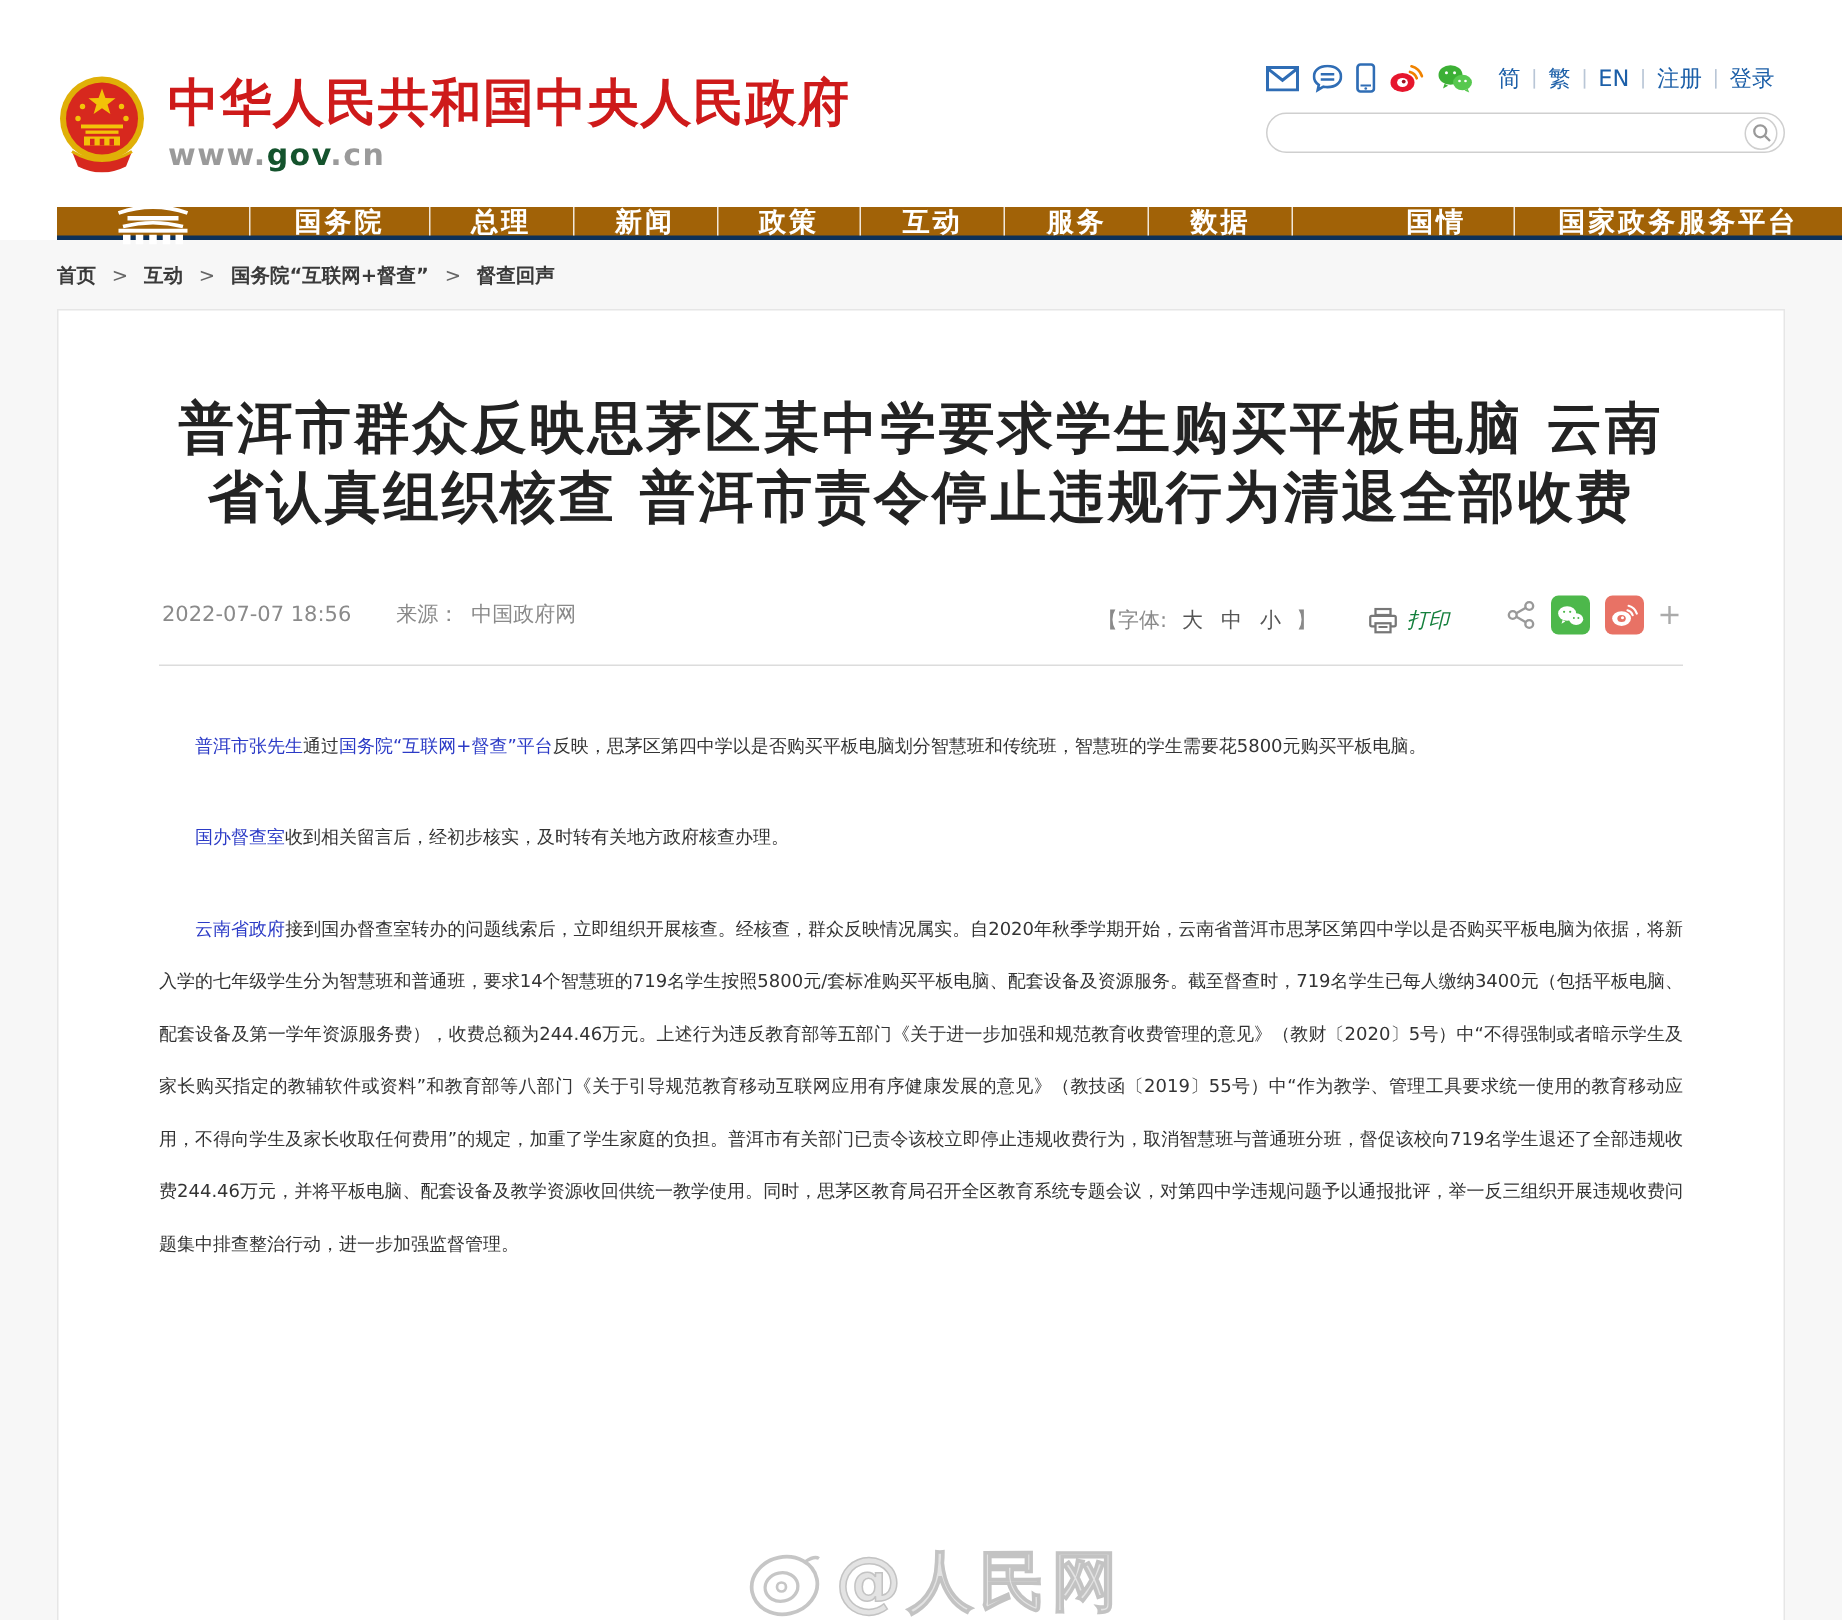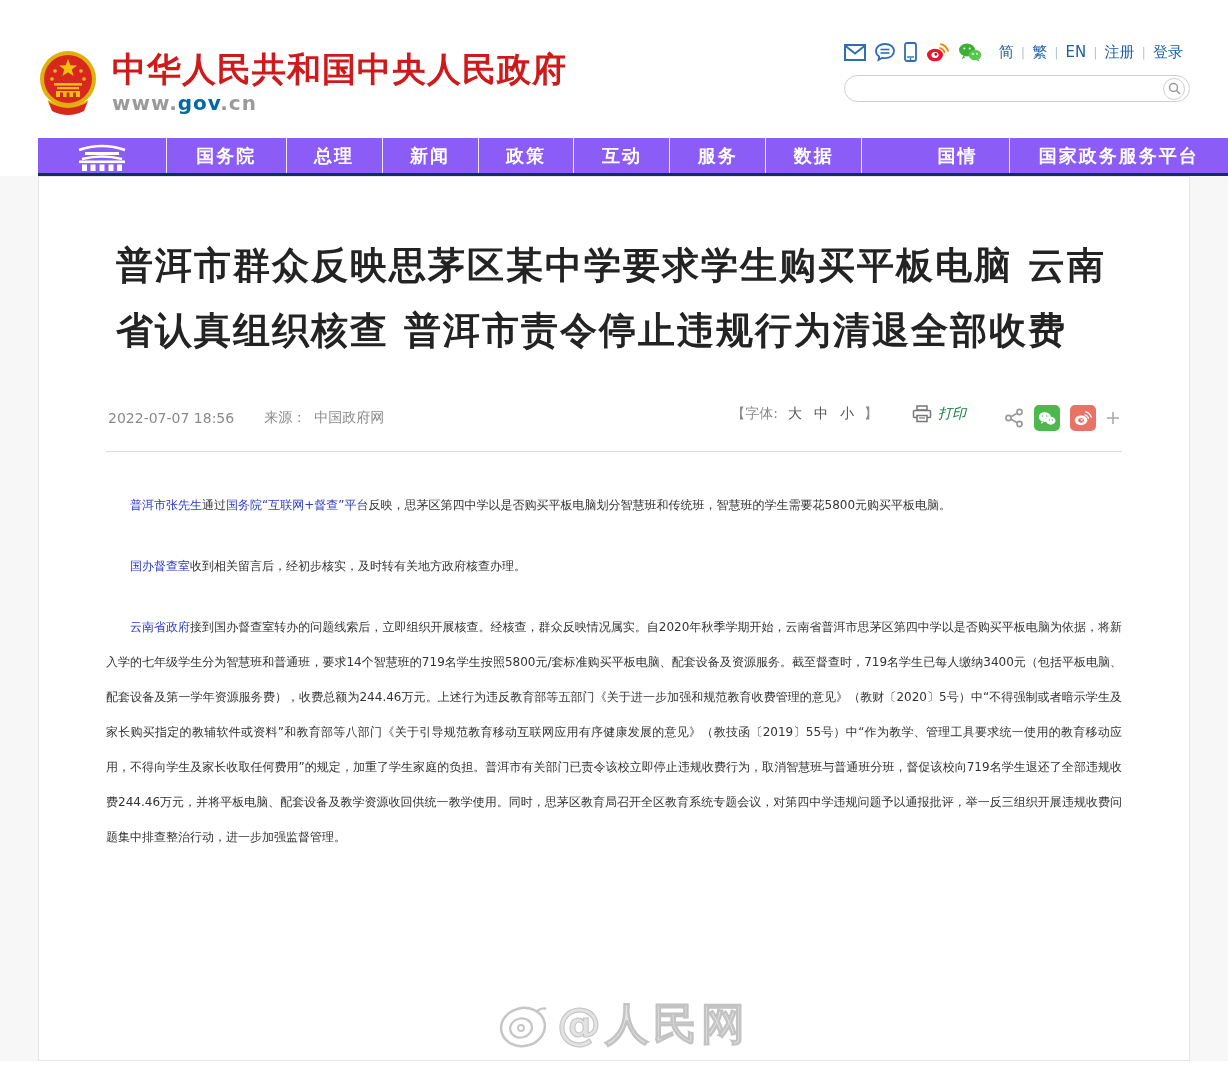--- a/index.html
+++ b/index.html
@@ -12,68 +12,68 @@
   
   .site-header{
     height:138px; background:#fff;
     display:flex; justify-content:space-between;
     padding:0 38px;
   }
   .logo-block{ display:flex; align-items:center; gap:14px; margin-top:26px; }
   .emblem{ width:60px; height:66px; flex:0 0 auto; }
   .site-title{ font-size:34px; font-weight:bold; color:#ce1a1a; letter-spacing:1px; line-height:38px; }
   .site-url{ font-size:20px; font-weight:bold; color:#9a9a9a; margin-top:3px; letter-spacing:1px; }
-  .site-url .red{ color:#0369a1; }
+  .site-url .red{ color:#14532d; }
   .header-right{ margin-top:40px; width:346px; }
   .quick-row{ display:flex; align-items:center; justify-content:space-between; height:24px; }
   .qicons{ display:flex; align-items:center; gap:9px; }
   .qicon{ display:inline-flex; cursor:pointer; }
   .lang{ display:flex; align-items:center; font-size:15px; color:#1c5fa8; white-space:nowrap; }
   .lang a{ color:#1c5fa8; text-decoration:none; cursor:pointer; padding:0 7px; }
   .lang .sep{ color:#b9c6d6; font-size:13px; }
   .search-box{
     margin-top:11px; height:27px; border:1px solid #cfcfcf; border-radius:14px;
     display:flex; align-items:center; padding:0 4px 0 12px; background:#fff;
   }
   .search-box input{ flex:1; border:none; outline:none; font-size:13px; color:#333; background:transparent; }
   .search-btn{ width:22px; height:22px; border:1px solid #cfcfcf; border-radius:50%;
     display:flex; align-items:center; justify-content:center; cursor:pointer; background:#fff; }
   
-  .main-nav{ height:38px; background:#8b5cf6; border-bottom:3px solid #0e3158; display:flex;margin-left:38px; }
+  .main-nav{ height:22px; background:#a16207; border-bottom:3px solid #0e3158; display:flex;margin-left:38px; }
   .nav-home{ flex:0 0 128px; display:flex; align-items:center; justify-content:center; cursor:pointer; }
   .nav-item{
     flex:1 1 0; display:flex; align-items:center; justify-content:center;
     color:#fff; font-size:18px; font-weight:bold; letter-spacing:2px;
     border-left:1px solid rgba(255,255,255,.85); cursor:pointer; text-decoration:none;
   }
   .nav-item.w1{ flex:1.25 1 0; }
   .nav-item.w2{ flex:1.08 1 0;padding-left:44px; }
   .nav-item.wide{ flex:2.3 1 0; }
   
   .page-bg{ background:#f7f7f7; padding-bottom:0; }
   .breadcrumb{ padding:15px 38px 13px; font-size:13px; font-weight:bold; color:#3a3a3a; }
   .breadcrumb a{ color:#3a3a3a; text-decoration:none; cursor:pointer; }
   .breadcrumb .bsep{ color:#666; padding:0 6px; font-weight:normal; }
   
   .card{
     margin:0 38px; background:#fff; border:1px solid #e6e6e6;
     padding:48px 67px 40px; position:relative; min-height:885px;
   }
   .article-title{
-    margin:8px 10px 42px; 
-    font-size:37px; line-height:65px; letter-spacing:2px;
+    margin:8px 10px 42px; text-align:center;
+    font-size:37px; line-height:46px; letter-spacing:2px;
     color:#232323; font-weight:bold;
   }
   .meta-row{
     display:flex; justify-content:space-between; align-items:center;
     font-size:14px; color:#8a8a8a; padding:0 2px 20px; border-bottom:1px solid #dcdcdc;
   }
   .meta-left{ display:flex; align-items:center; gap:8px; }
   .meta-left .src-label{ margin-left:22px; }
-  .meta-right{ display:flex; align-items:flex-start; gap:8px; color:#777;margin-left:12px; }
+  .meta-right{ display:flex; align-items:flex-end; gap:8px; color:#777;margin-left:12px; }
   .meta-right .bracket{ color:#8a8a8a; }
   .fs-link{ color:#555; cursor:pointer; padding:0 2px; }
   .print{ display:flex; align-items:center; gap:6px; margin-left:26px; cursor:pointer; color:#15803d;font-style:italic; }
   .share-group{ display:flex; align-items:center; gap:10px; margin-left:30px; }
   .share-sq{ width:26px; height:26px; border-radius:5px; display:flex; align-items:center; justify-content:center; cursor:pointer; }
   .share-sq.wechat{ background:#4db84b; }
   .share-sq.weibo{ background:#e87265; }
   .plus{ cursor:pointer; display:inline-flex; }
   
   .article-body{ padding-top:36px; font-size:12px; line-height:35px; color:#333; }
@@ -206,20 +206,29 @@
   <a class="nav-item">政策</a>
   <a class="nav-item">互动</a>
   <a class="nav-item">服务</a>
   <a class="nav-item">数据</a>
   <a class="nav-item w2">国情</a>
   <a class="nav-item wide">国家政务服务平台</a>
 </nav>
 
 <div class="page-bg">
 
+  <div class="breadcrumb">
+    <a>首页</a>
+    <span class="bsep">&gt;</span>
+    <a>互动</a>
+    <span class="bsep">&gt;</span>
+    <a>国务院“互联网+督查”</a>
+    <span class="bsep">&gt;</span>
+    <span>督查回声</span>
+  </div>
 
   <main class="card">
     <h1 class="article-title">普洱市群众反映思茅区某中学要求学生购买平板电脑 云南省认真组织核查 普洱市责令停止违规行为清退全部收费</h1>
 
     <div class="meta-row">
       <div class="meta-left">
         <span>2022-07-07 18:56</span>
         <span class="src-label">来源：</span>
         <span>中国政府网</span>
       </div>

